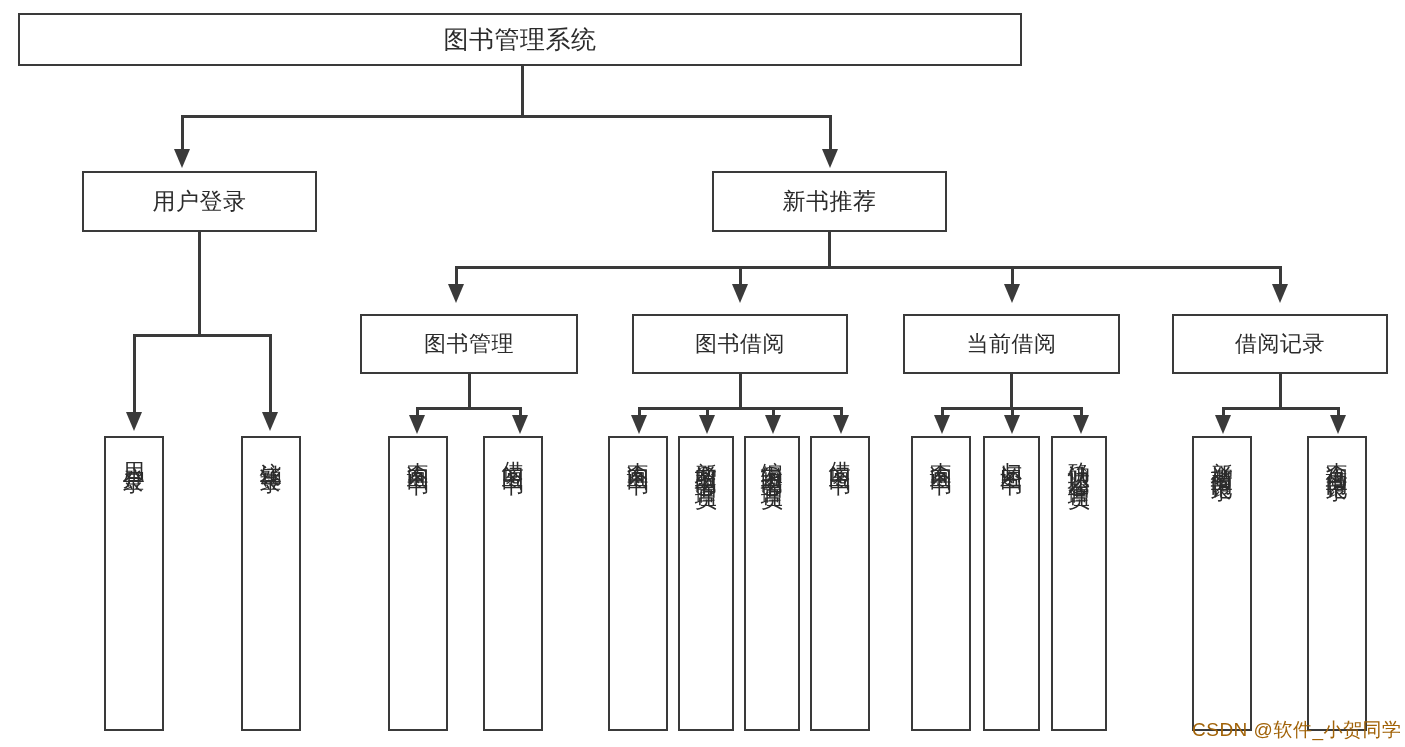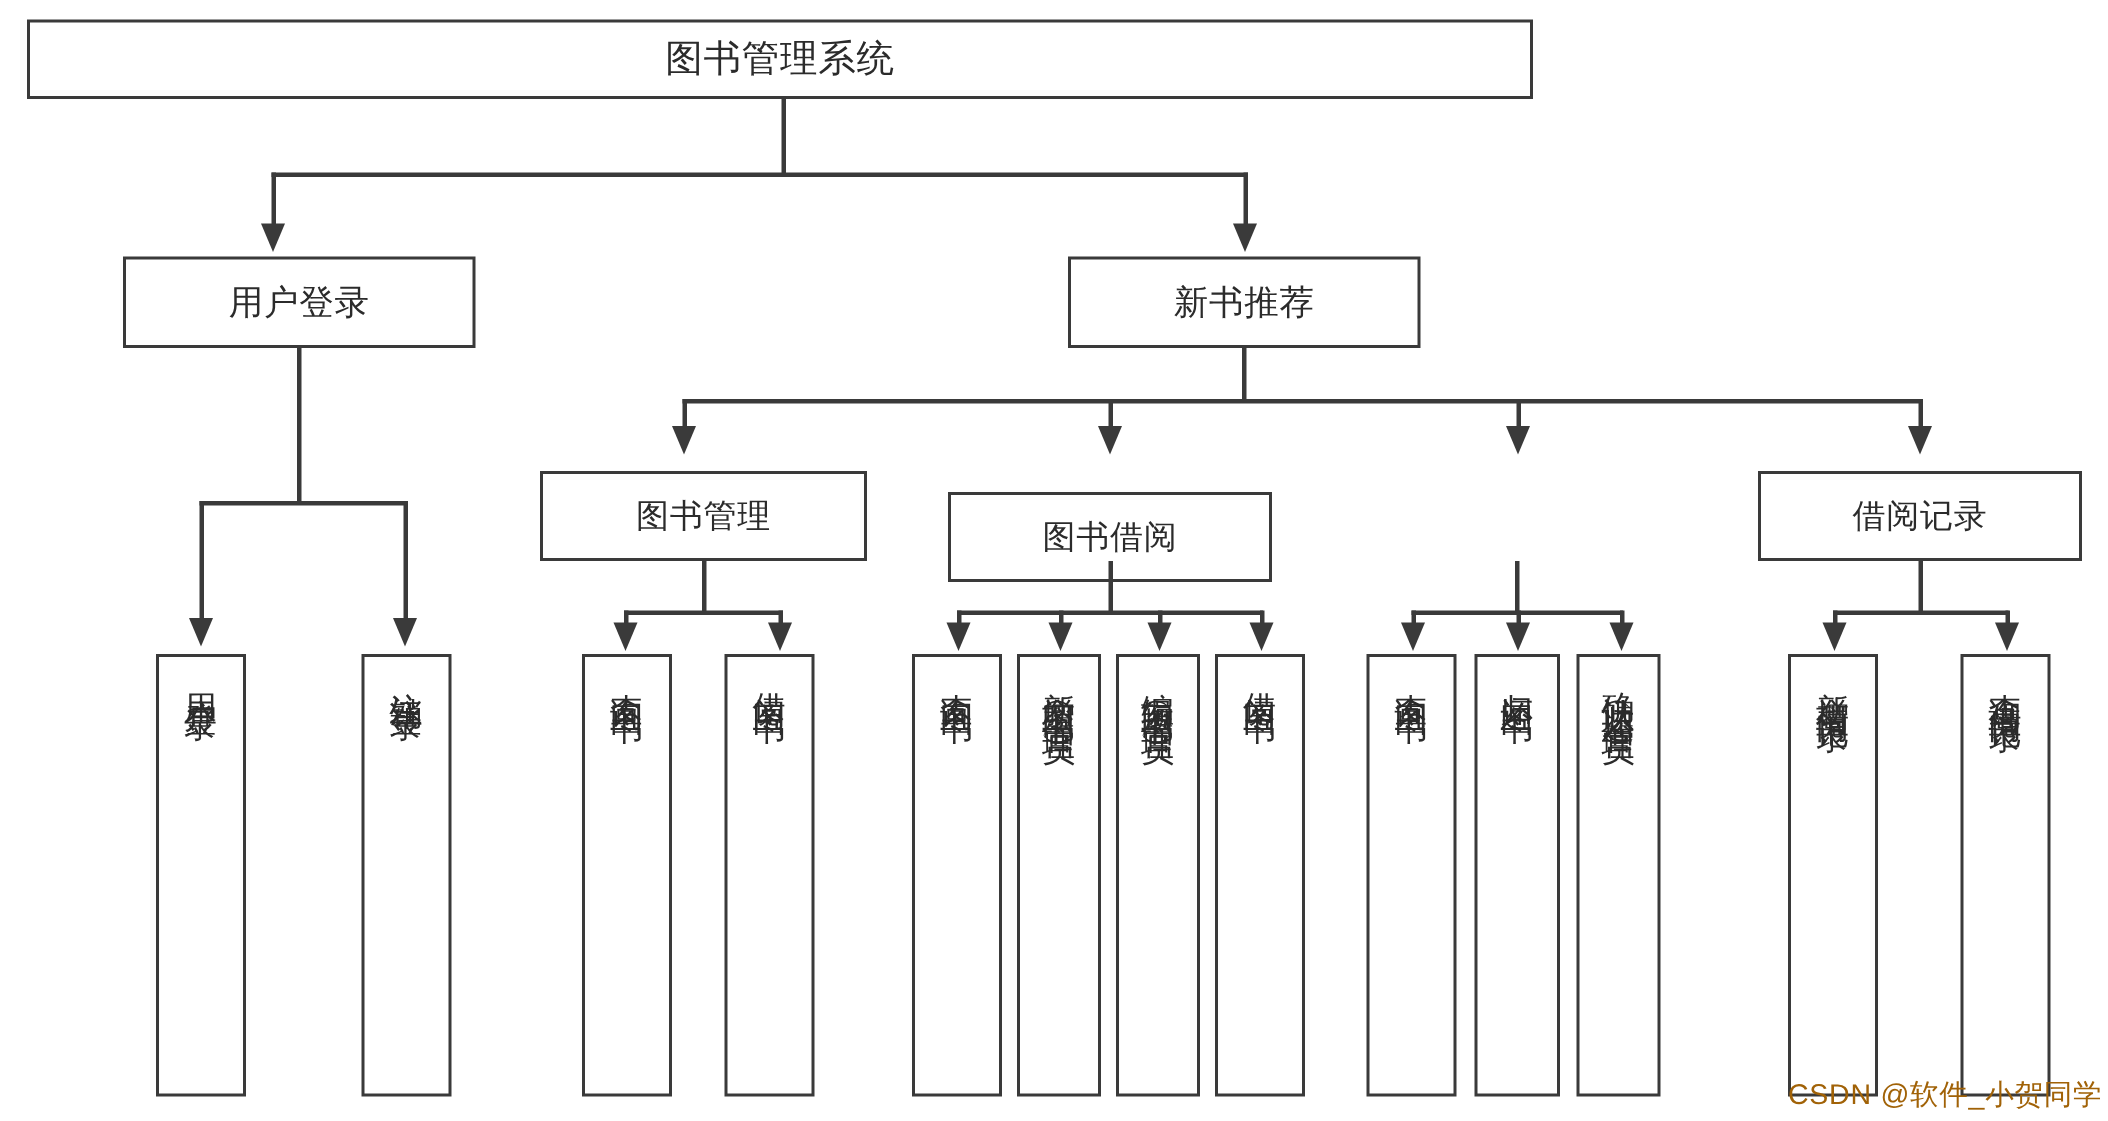--- a/index.html
+++ b/index.html
@@ -117,22 +117,25 @@
   <div class="vline" style="left:739px; top:266px; height:20px;"></div>
   <div class="arrow" style="left:732px; top:284px;"></div>
   <div class="vline" style="left:1011px; top:266px; height:20px;"></div>
   <div class="arrow" style="left:1004px; top:284px;"></div>
   <div class="vline" style="left:1279px; top:266px; height:20px;"></div>
   <div class="arrow" style="left:1272px; top:284px;"></div>
 
   <div class="node level2" style="left:360px; top:314px; width:218px; height:60px;">
     <span class="label">图书管理</span>
   </div>
-  <div class="node level2" style="left:632px; top:328px; width:216px; height:60px;">
+  <div class="node level2" style="left:632px; top:314px; width:216px; height:60px;">
     <span class="label">图书借阅</span>
+  </div>
+  <div class="node level2" style="left:903px; top:314px; width:217px; height:60px;">
+    <span class="label">当前借阅</span>
   </div>
   <div class="node level2" style="left:1172px; top:314px; width:216px; height:60px;text-align:center;">
     <span class="label">借阅记录</span>
   </div>
 
   <div class="vline" style="left:468px; top:374px; width:2.5px; height:34px;"></div>
   <div class="hline" style="left:416px; top:407px; width:106px;"></div>
   <div class="vline" style="left:416px; top:407px; height:11px;"></div>
   <div class="arrow" style="left:409px; top:415px;"></div>
   <div class="vline" style="left:519px; top:407px; height:11px;"></div>

